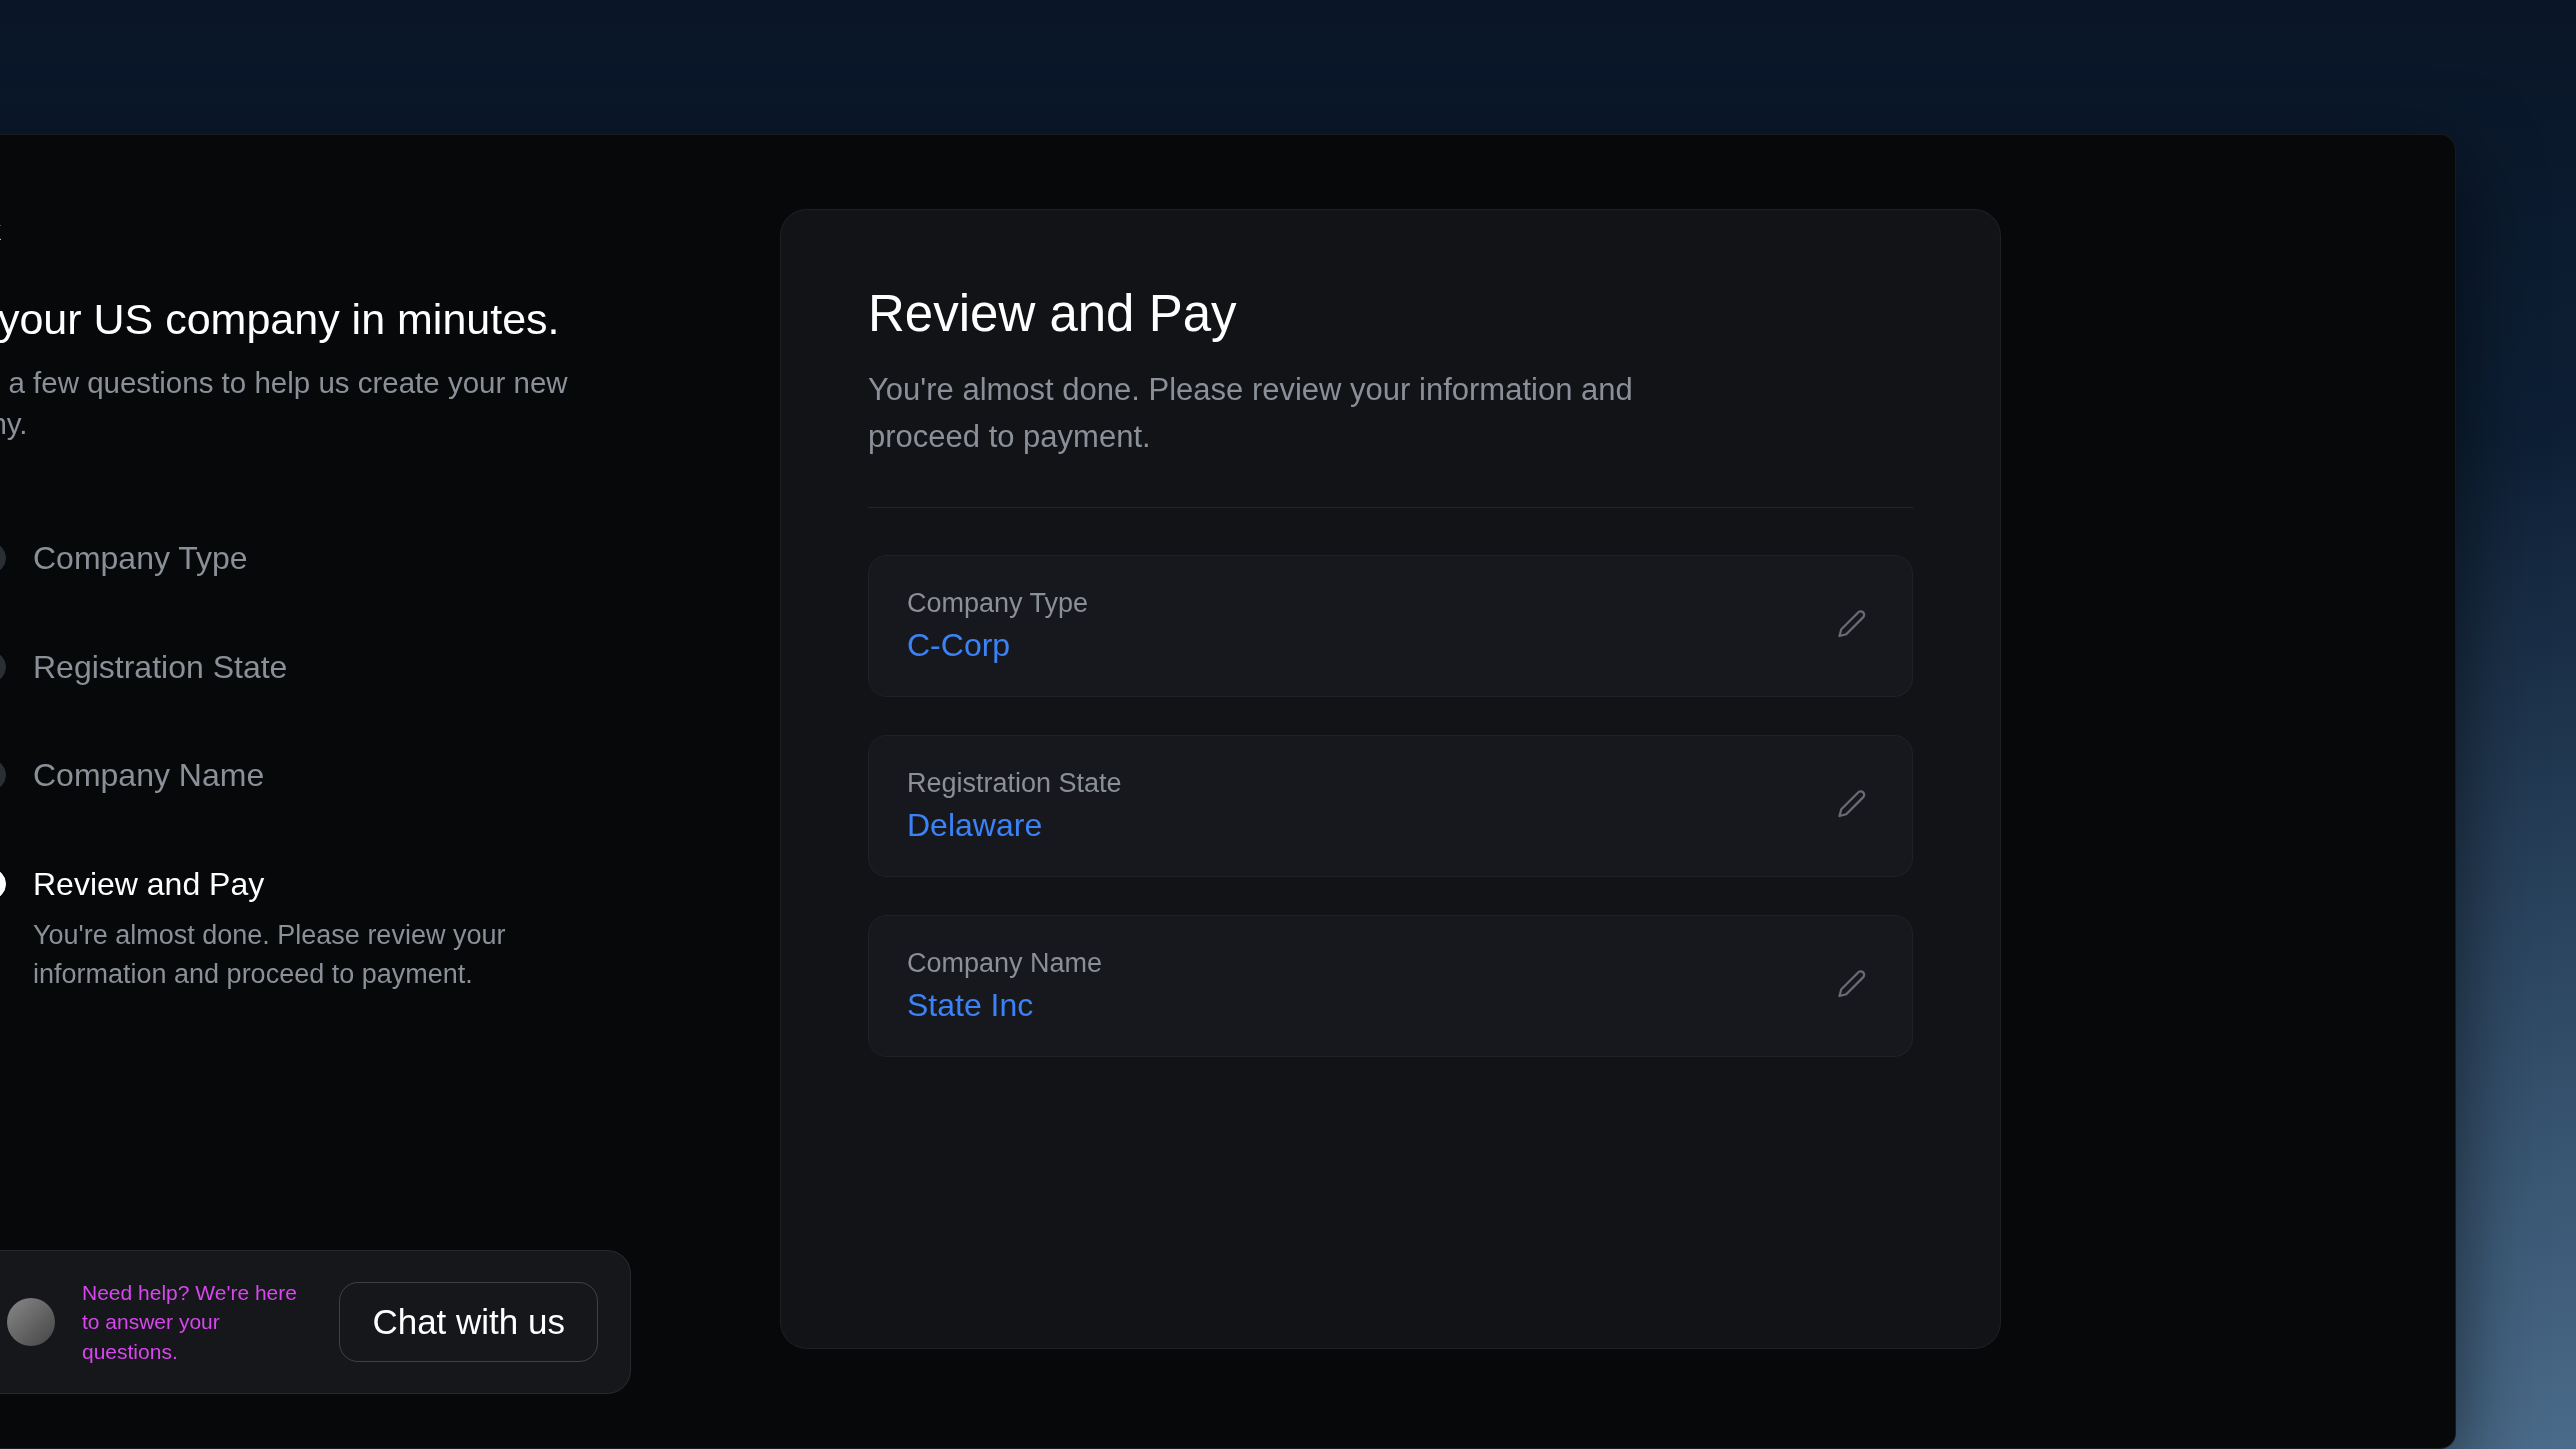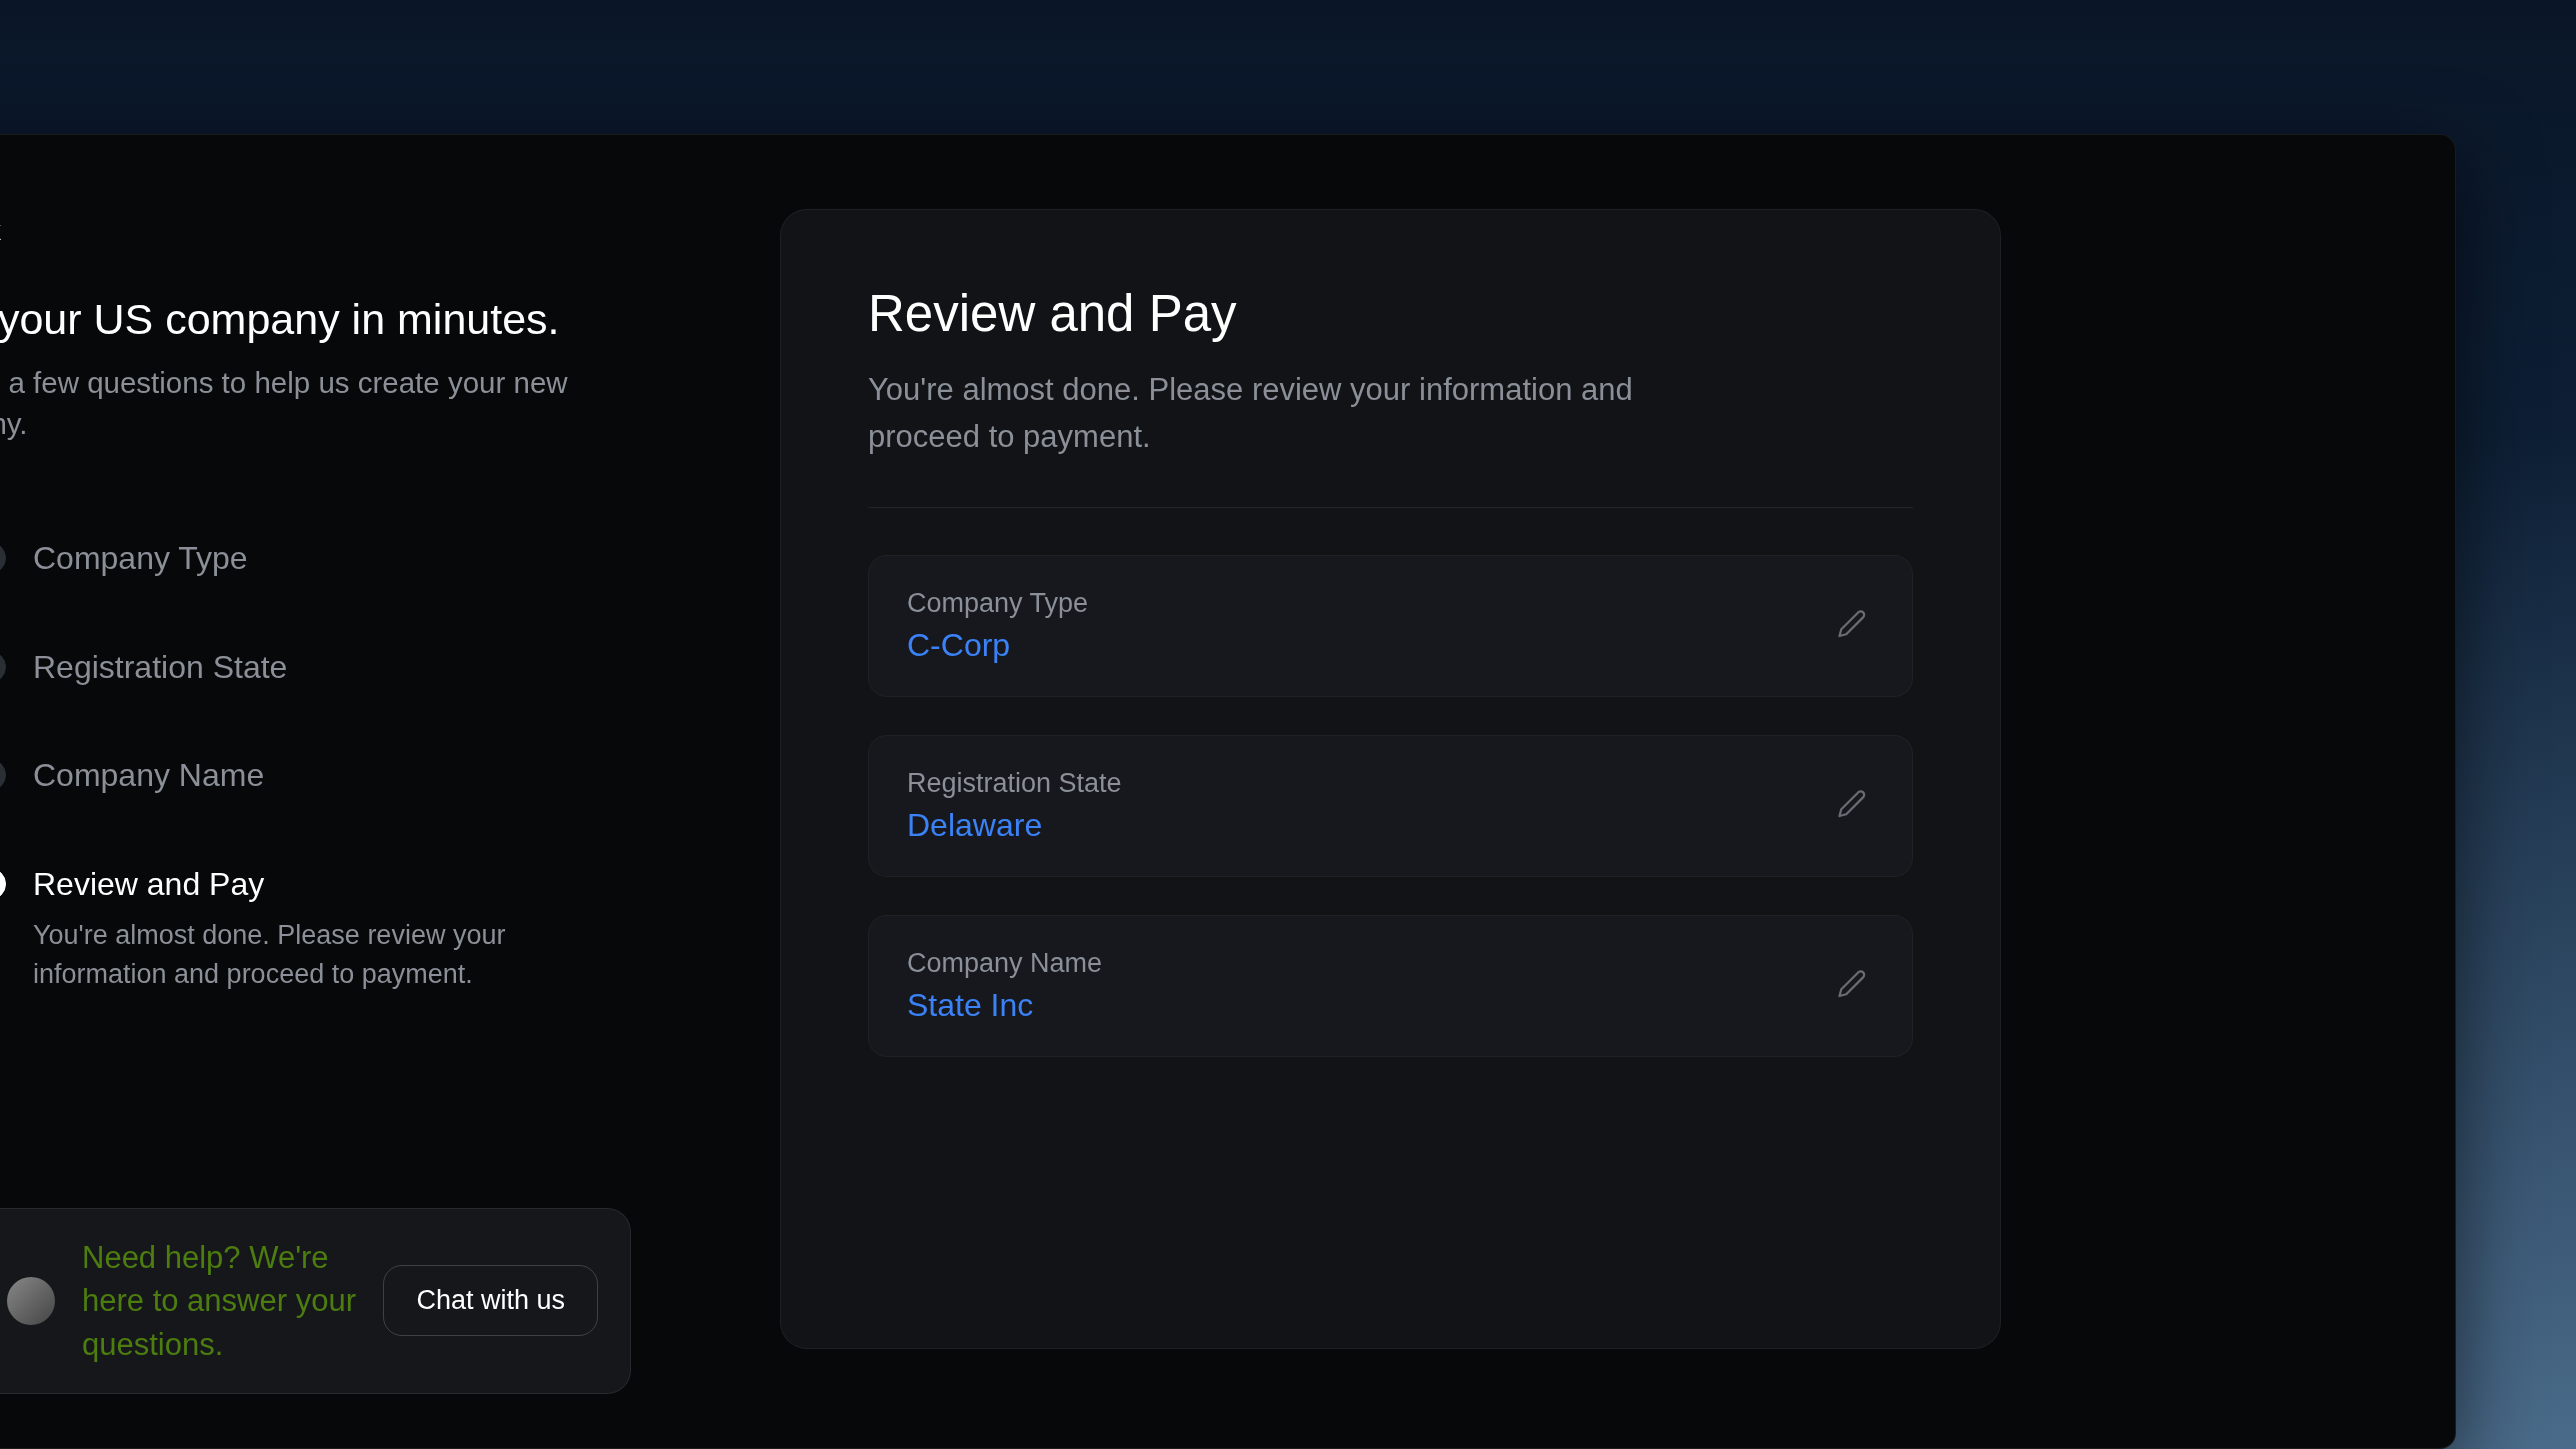--- a/index.html
+++ b/index.html
@@ -170,31 +170,31 @@
 
     .avatar {
       width: 48px;
       height: 48px;
       border-radius: 50%;
       background: linear-gradient(135deg, #888, #444);
       flex-shrink: 0;
     }
 
     .help-text {
-      color: #4d7c0f;
-      font-size: 31px;
+      color: #d946ef;
+      font-size: 21px;
       line-height: 1.4;
       flex: 1;
     }
 
     .chat-button {
       background: transparent;
       border: 0.7px solid rgba(255,255,255,0.18);
       color: #ffffff;
-      font-size: 27px;
+      font-size: 35px;
       padding: 19px 32px;
       border-radius: 19px;
       cursor: pointer;
       white-space: nowrap;
     }
 
     
     .main-panel {
       flex: 1;
       padding: 74px 94px 74px 27px;

